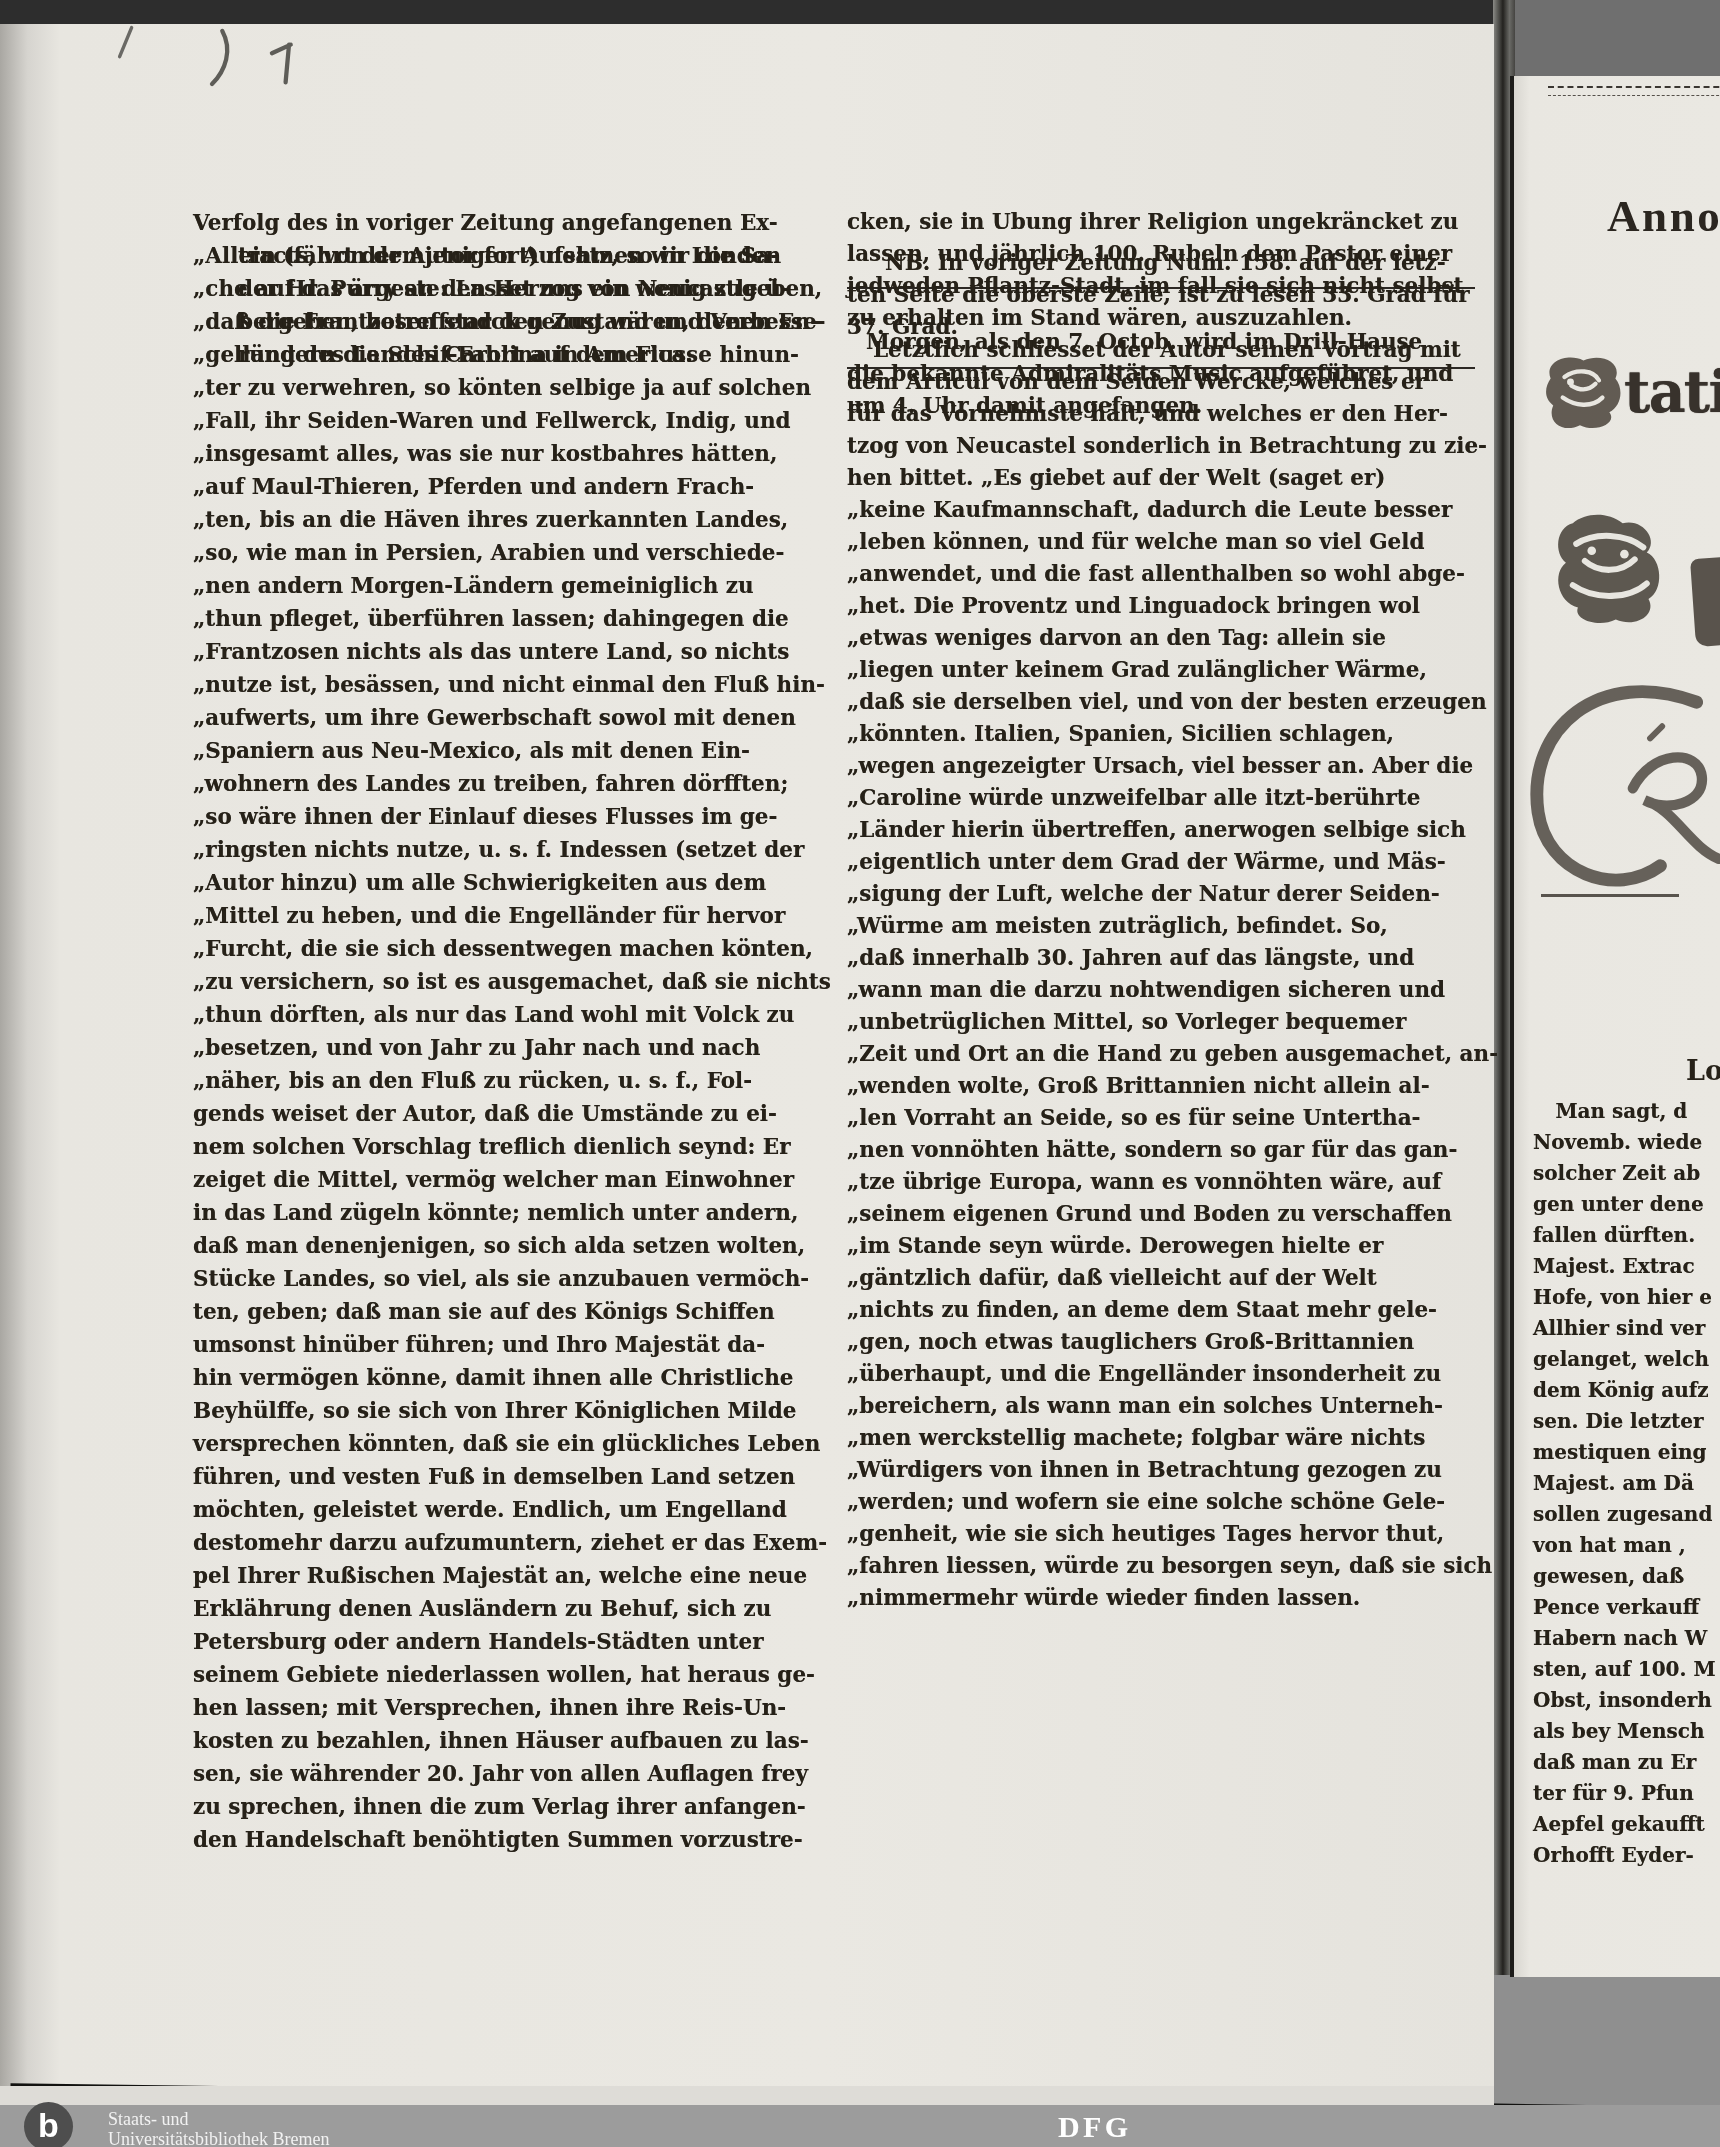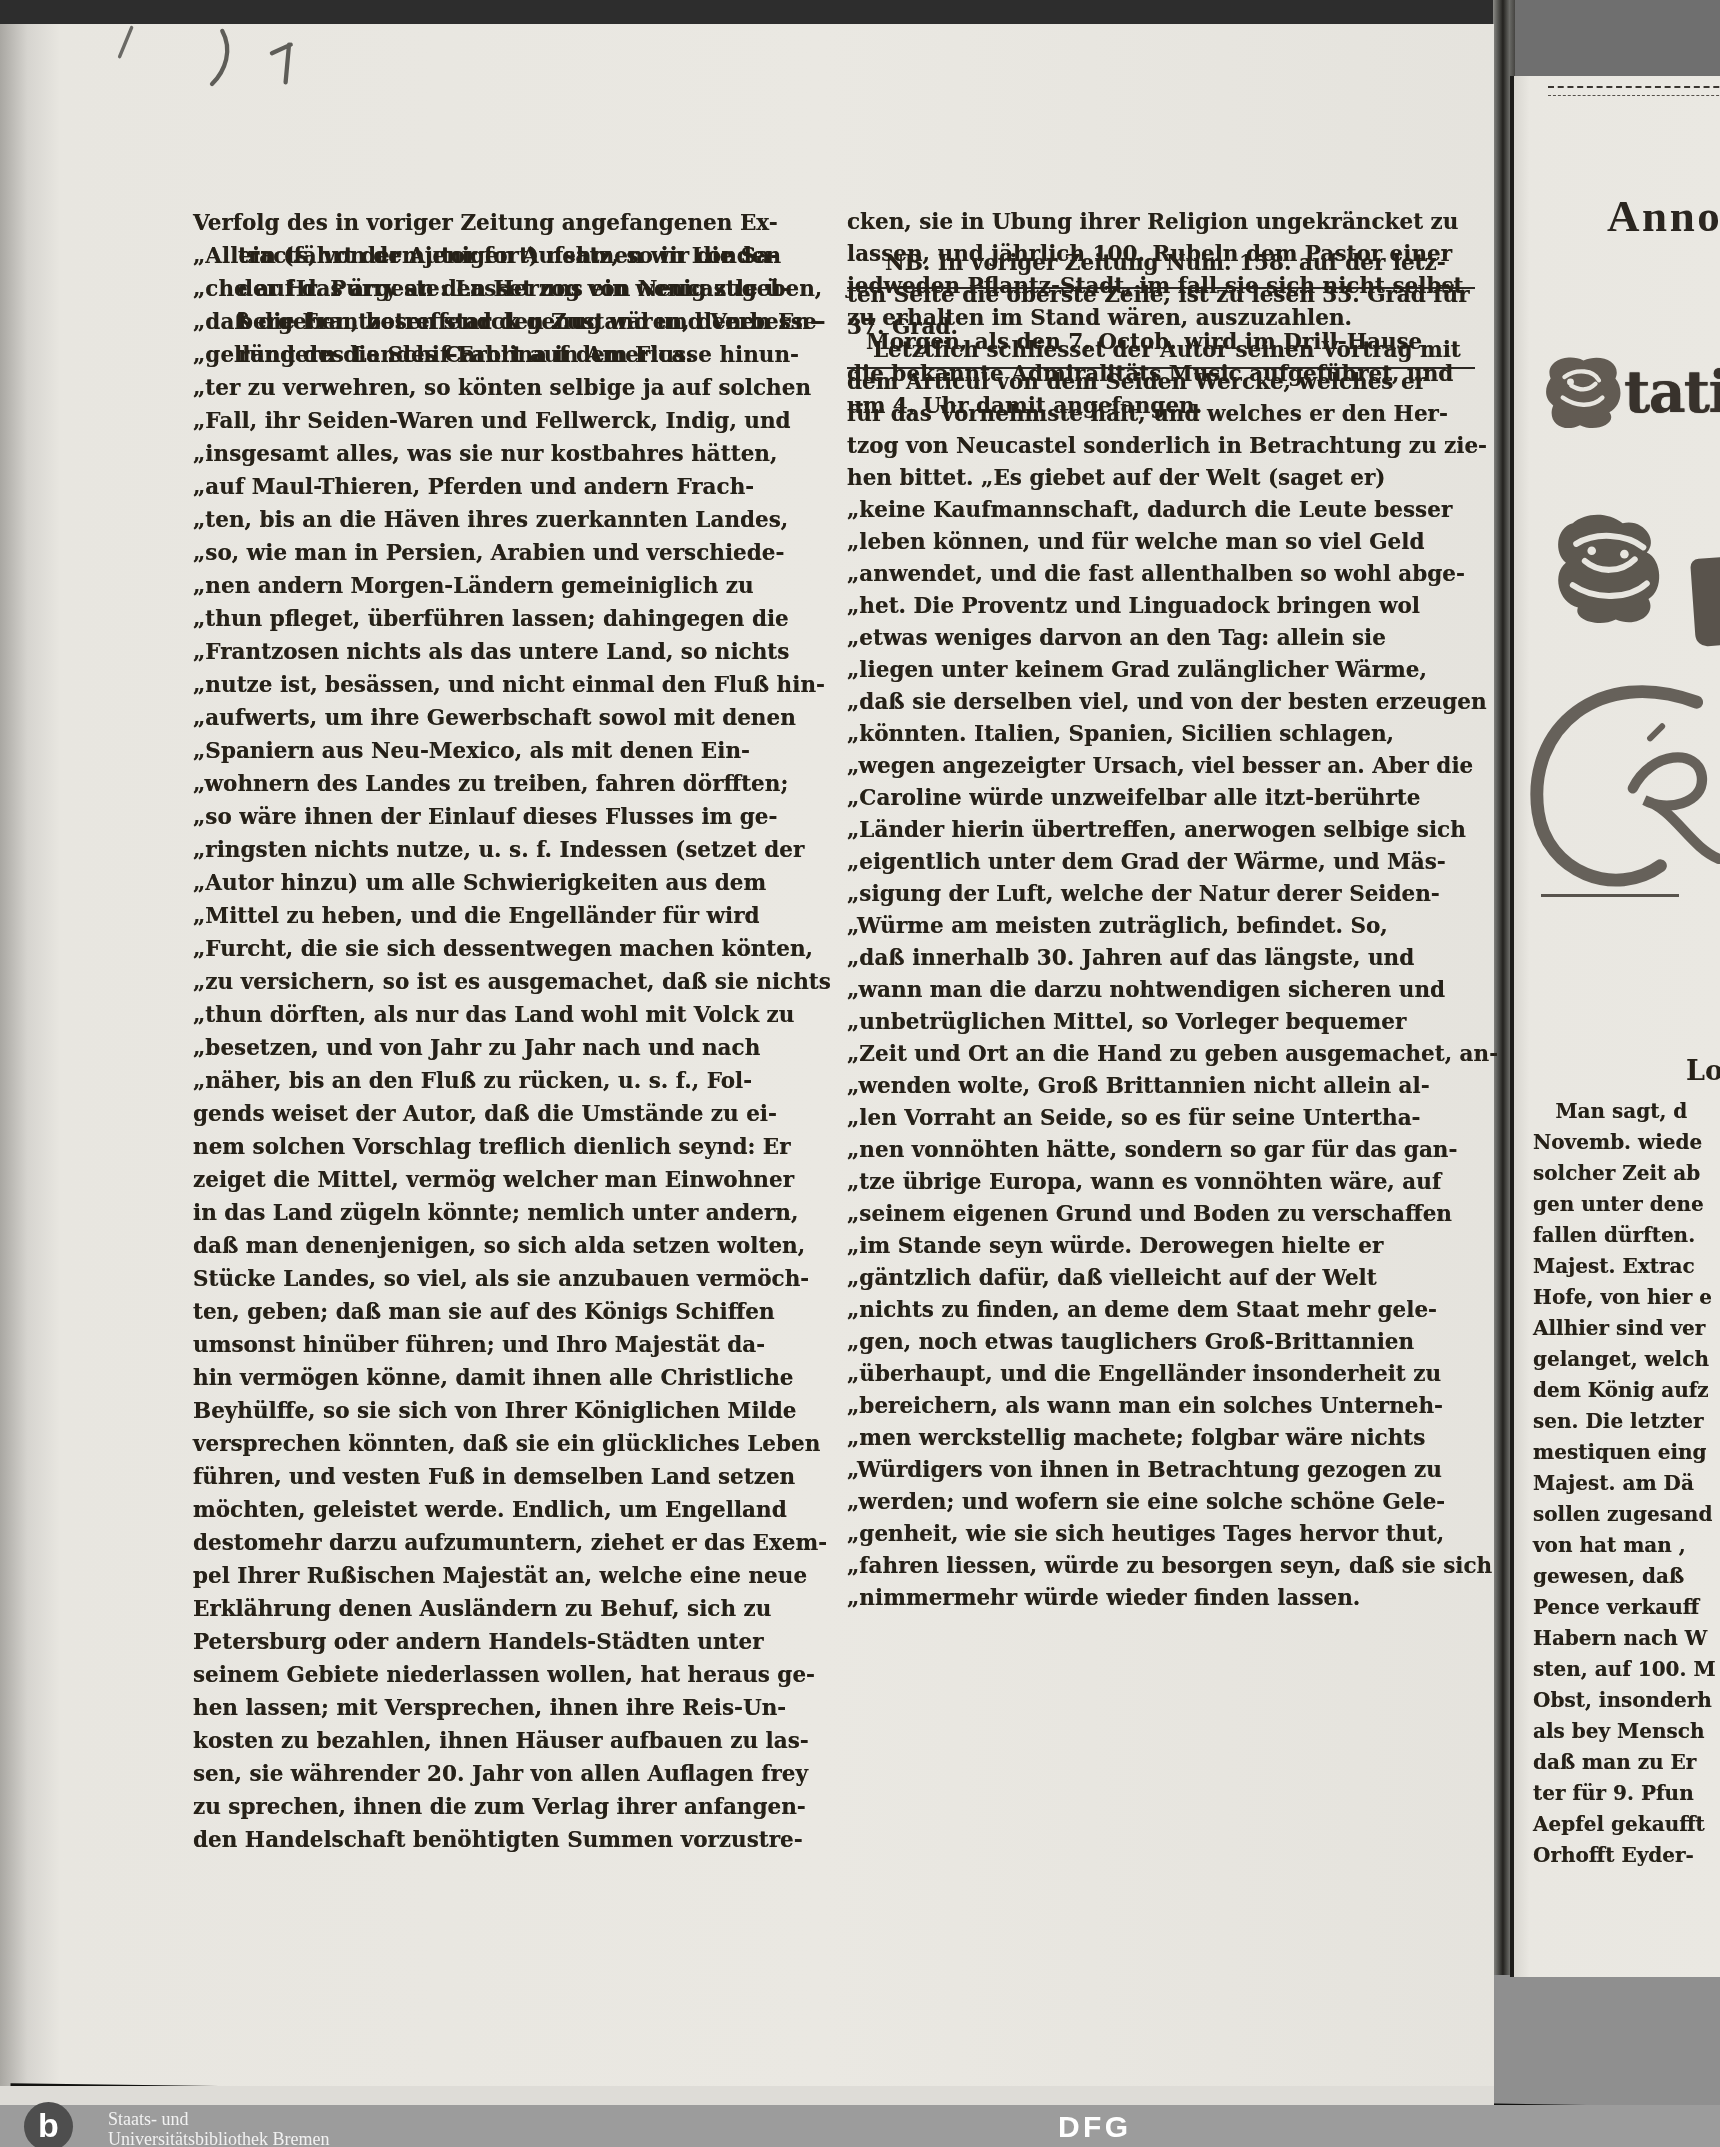--- a/index.html
+++ b/index.html
@@ -49,21 +49,21 @@
   .pr-news div{white-space:nowrap;height:31px;line-height:31px;}
   .pr-news div:first-child{padding-left:22.4px;}
   
   .footer-lightstrip{position:absolute;left:0;top:2086px;width:1494px;height:20px;background:#dedcd7;}
   .footer-bar{position:absolute;left:0;top:2105px;width:1721px;height:42px;background:#9c9c9c;}
   .lib-circle{position:absolute;left:24px;top:2102px;width:49px;height:49px;border-radius:50%;
               background:#4e4e4e;color:#fff;font-family:"Liberation Sans",sans-serif;
               font-weight:bold;font-size:34px;text-align:center;line-height:46px;}
   .lib-text{position:absolute;left:108px;top:2109px;color:#f2f2f2;font-family:"Liberation Serif",serif;
             font-size:18px;line-height:20px;font-weight:normal;}
-  .dfg{position:absolute;left:1058px;top:2110px;color:#ffffff;font-family:Liberation Sans, sans-serif;
+  .dfg{position:absolute;left:1058px;top:2110px;color:#ffffff;font-family:Liberation Serif, serif;
        font-weight:bold;font-size:30px;letter-spacing:3.4px;}
   svg{display:block;}
   .abs{position:absolute;}
 </style>
 </head>
 <body>
 
 <div id="root">
 
   <div class="top-strip"></div>
@@ -101,21 +101,21 @@
         <div class="bl-line">„nen andern Morgen-Ländern gemeiniglich zu</div>
         <div class="bl-line">„thun pfleget, überführen lassen; dahingegen die</div>
         <div class="bl-line">„Frantzosen nichts als das untere Land, so nichts</div>
         <div class="bl-line">„nutze ist, besässen, und nicht einmal den Fluß hin-</div>
         <div class="bl-line">„aufwerts, um ihre Gewerbschaft sowol mit denen</div>
         <div class="bl-line">„Spaniern aus Neu-Mexico, als mit denen Ein-</div>
         <div class="bl-line">„wohnern des Landes zu treiben, fahren dörfften;</div>
         <div class="bl-line">„so wäre ihnen der Einlauf dieses Flusses im ge-</div>
         <div class="bl-line">„ringsten nichts nutze, u. s. f.  Indessen (setzet der</div>
         <div class="bl-line">„Autor hinzu) um alle Schwierigkeiten aus dem</div>
-        <div class="bl-line">„Mittel zu heben, und die Engelländer für wird</div>
+        <div class="bl-line">„Mittel zu heben, und die Engelländer für hervor</div>
         <div class="bl-line">„Furcht, die sie sich dessentwegen machen könten,</div>
         <div class="bl-line">„zu versichern, so ist es ausgemachet, daß sie nichts</div>
         <div class="bl-line">„thun dörften, als nur das Land wohl mit Volck zu</div>
         <div class="bl-line">„besetzen, und von Jahr zu Jahr nach und nach</div>
         <div class="bl-line">„näher, bis an den Fluß zu rücken, u. s. f.,  Fol-</div>
         <div class="bl-line">gends weiset der Autor, daß die Umstände zu ei-</div>
         <div class="bl-line">nem solchen Vorschlag treflich dienlich seynd: Er</div>
         <div class="bl-line">zeiget die Mittel, vermög welcher man Einwohner</div>
         <div class="bl-line">in das Land zügeln könnte; nemlich unter andern,</div>
         <div class="bl-line">daß man denenjenigen, so sich alda setzen wolten,</div>

